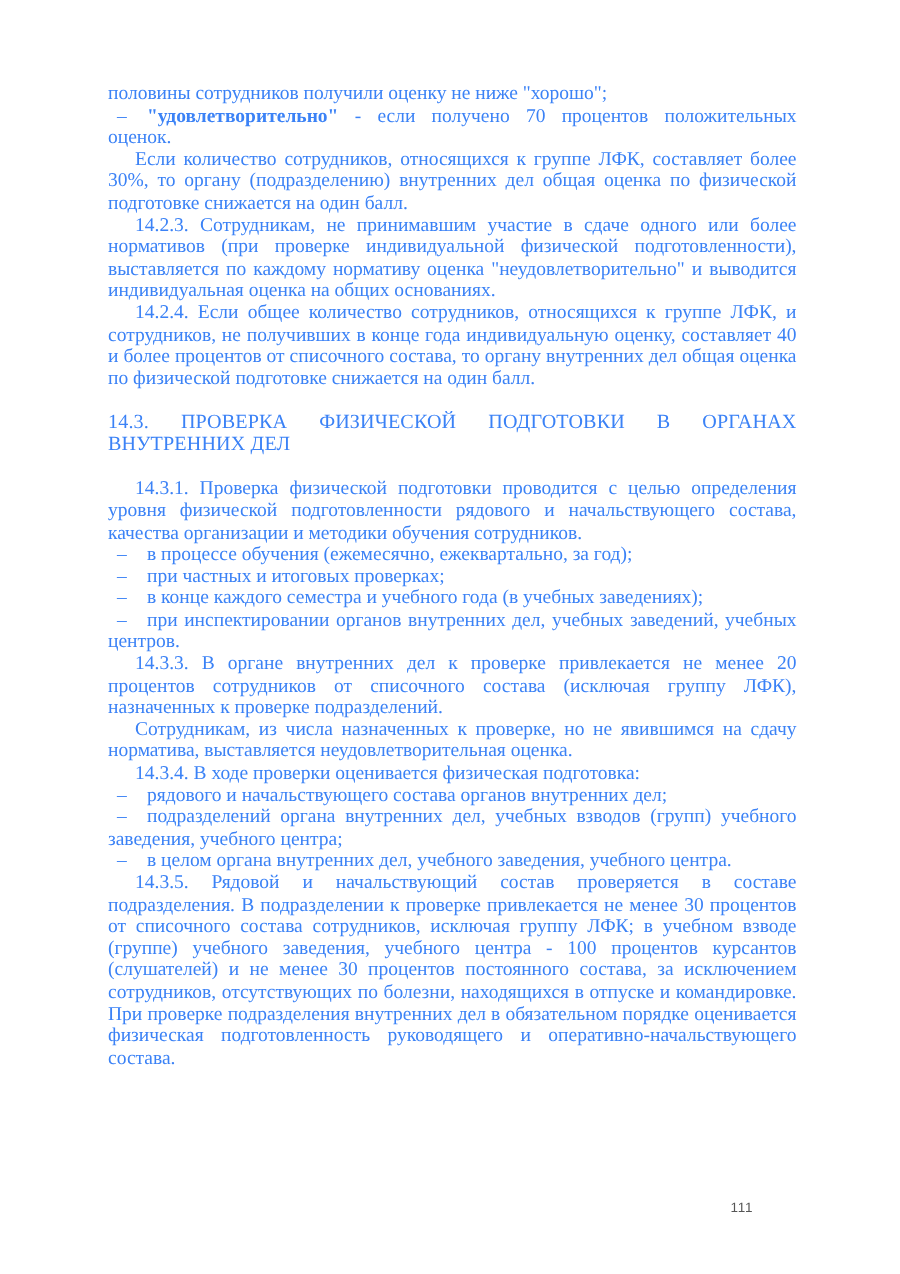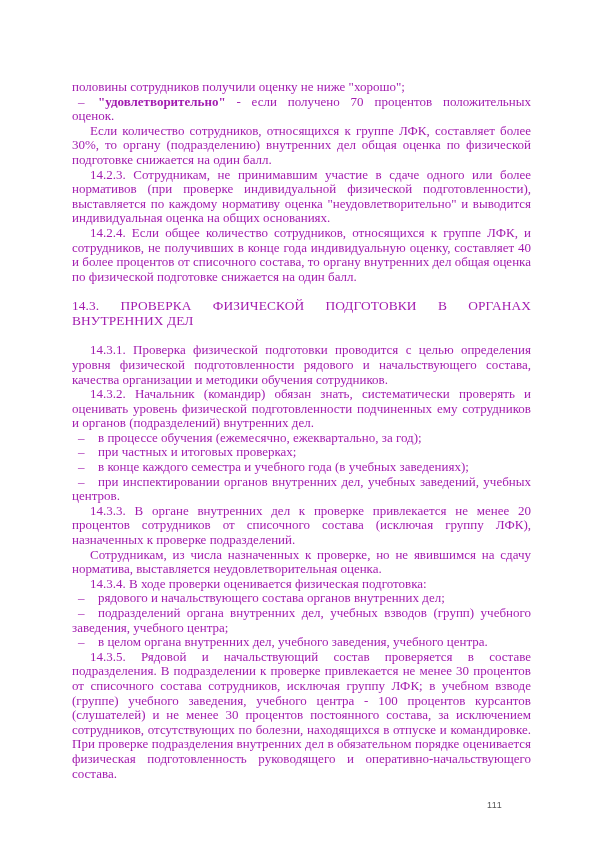--- a/index.html
+++ b/index.html
@@ -1,19 +1,19 @@
 <!DOCTYPE html>
 <html><head>
 <meta charset="utf-8">
 <style>
   html, body { margin:0; padding:0; background:#ffffff; }
   body { width:600px; height:849px; position:relative; overflow:hidden; }
   .page {
-    position:absolute; left:72px; top:80px; width:459px;
-    font-family:"Liberation Serif", serif; font-size:13px; line-height:14.6px; color:#a21caf;
+    position:absolute; left:72px; top:55px; width:459px;
+    font-family:"Liberation Serif", serif; font-size:13px; line-height:14.6px; color:#3b82f6;
   }
   .p { text-align:justify; margin:0; }
   .ind { text-indent:18px; }
   .noind { text-indent:0; }
   .li { padding-left:0; text-indent:6px; }
   .dash { display:inline-block; width:20px; text-indent:0; }
   .b { font-weight:bold; }
   h2 {
     font-family:"Liberation Serif", serif; font-size:13.4px; font-weight:normal;
     margin:14px 0 15px 0; line-height:15px; text-align:justify; letter-spacing:0.1px;
@@ -27,21 +27,20 @@
 <body>
 
 <div class="page">
   <p class="p noind">половины сотрудников получили оценку не ниже "хорошо";</p>
   <p class="p li"><span class="dash">–</span><span class="b">"удовлетворительно"</span><span> - если получено 70 процентов положительных оценок.</span></p>
   <p class="p ind">Если количество сотрудников, относящихся к группе ЛФК, составляет более 30%, то органу (подразделению) внутренних дел общая оценка по физической подготовке снижается на один балл.</p>
   <p class="p ind">14.2.3. Сотрудникам, не принимавшим участие в сдаче одного или более нормативов (при проверке индивидуальной физической подготовленности), выставляется по каждому нормативу оценка "неудовлетворительно" и выводится индивидуальная оценка на общих основаниях.</p>
   <p class="p ind">14.2.4. Если общее количество сотрудников, относящихся к группе ЛФК, и сотрудников, не получивших в конце года индивидуальную оценку, составляет 40 и более процентов от списочного состава, то органу внутренних дел общая оценка по физической подготовке снижается на один балл.</p>
   <h2>14.3. ПРОВЕРКА ФИЗИЧЕСКОЙ ПОДГОТОВКИ В ОРГАНАХ ВНУТРЕННИХ ДЕЛ</h2>
   <p class="p ind">14.3.1. Проверка физической подготовки проводится с целью определения уровня физической подготовленности рядового и начальствующего состава, качества организации и методики обучения сотрудников.</p>
-  <p class="p ind">14.3.2. Начальник (командир) обязан знать, систематически проверять и оценивать уровень физической подготовленности подчиненных ему сотрудников и органов (подразделений) внутренних дел.</p>
   <p class="p li"><span class="dash">–</span><span>в процессе обучения (ежемесячно, ежеквартально, за год);</span></p>
   <p class="p li"><span class="dash">–</span><span>при частных и итоговых проверках;</span></p>
   <p class="p li"><span class="dash">–</span><span>в конце каждого семестра и учебного года (в учебных заведениях);</span></p>
   <p class="p li"><span class="dash">–</span><span>при инспектировании органов внутренних дел, учебных заведений, учебных центров.</span></p>
   <p class="p ind">14.3.3. В органе внутренних дел к проверке привлекается не менее 20 процентов сотрудников от списочного состава (исключая группу ЛФК), назначенных к проверке подразделений.</p>
   <p class="p ind">Сотрудникам, из числа назначенных к проверке, но не явившимся на сдачу норматива, выставляется неудовлетворительная оценка.</p>
   <p class="p ind">14.3.4. В ходе проверки оценивается физическая подготовка:</p>
   <p class="p li"><span class="dash">–</span><span>рядового и начальствующего состава органов внутренних дел;</span></p>
   <p class="p li"><span class="dash">–</span><span>подразделений органа внутренних дел,  учебных  взводов (групп) учебного заведения, учебного центра;</span></p>
   <p class="p li"><span class="dash">–</span><span>в целом органа внутренних дел, учебного заведения, учебного центра.</span></p>

